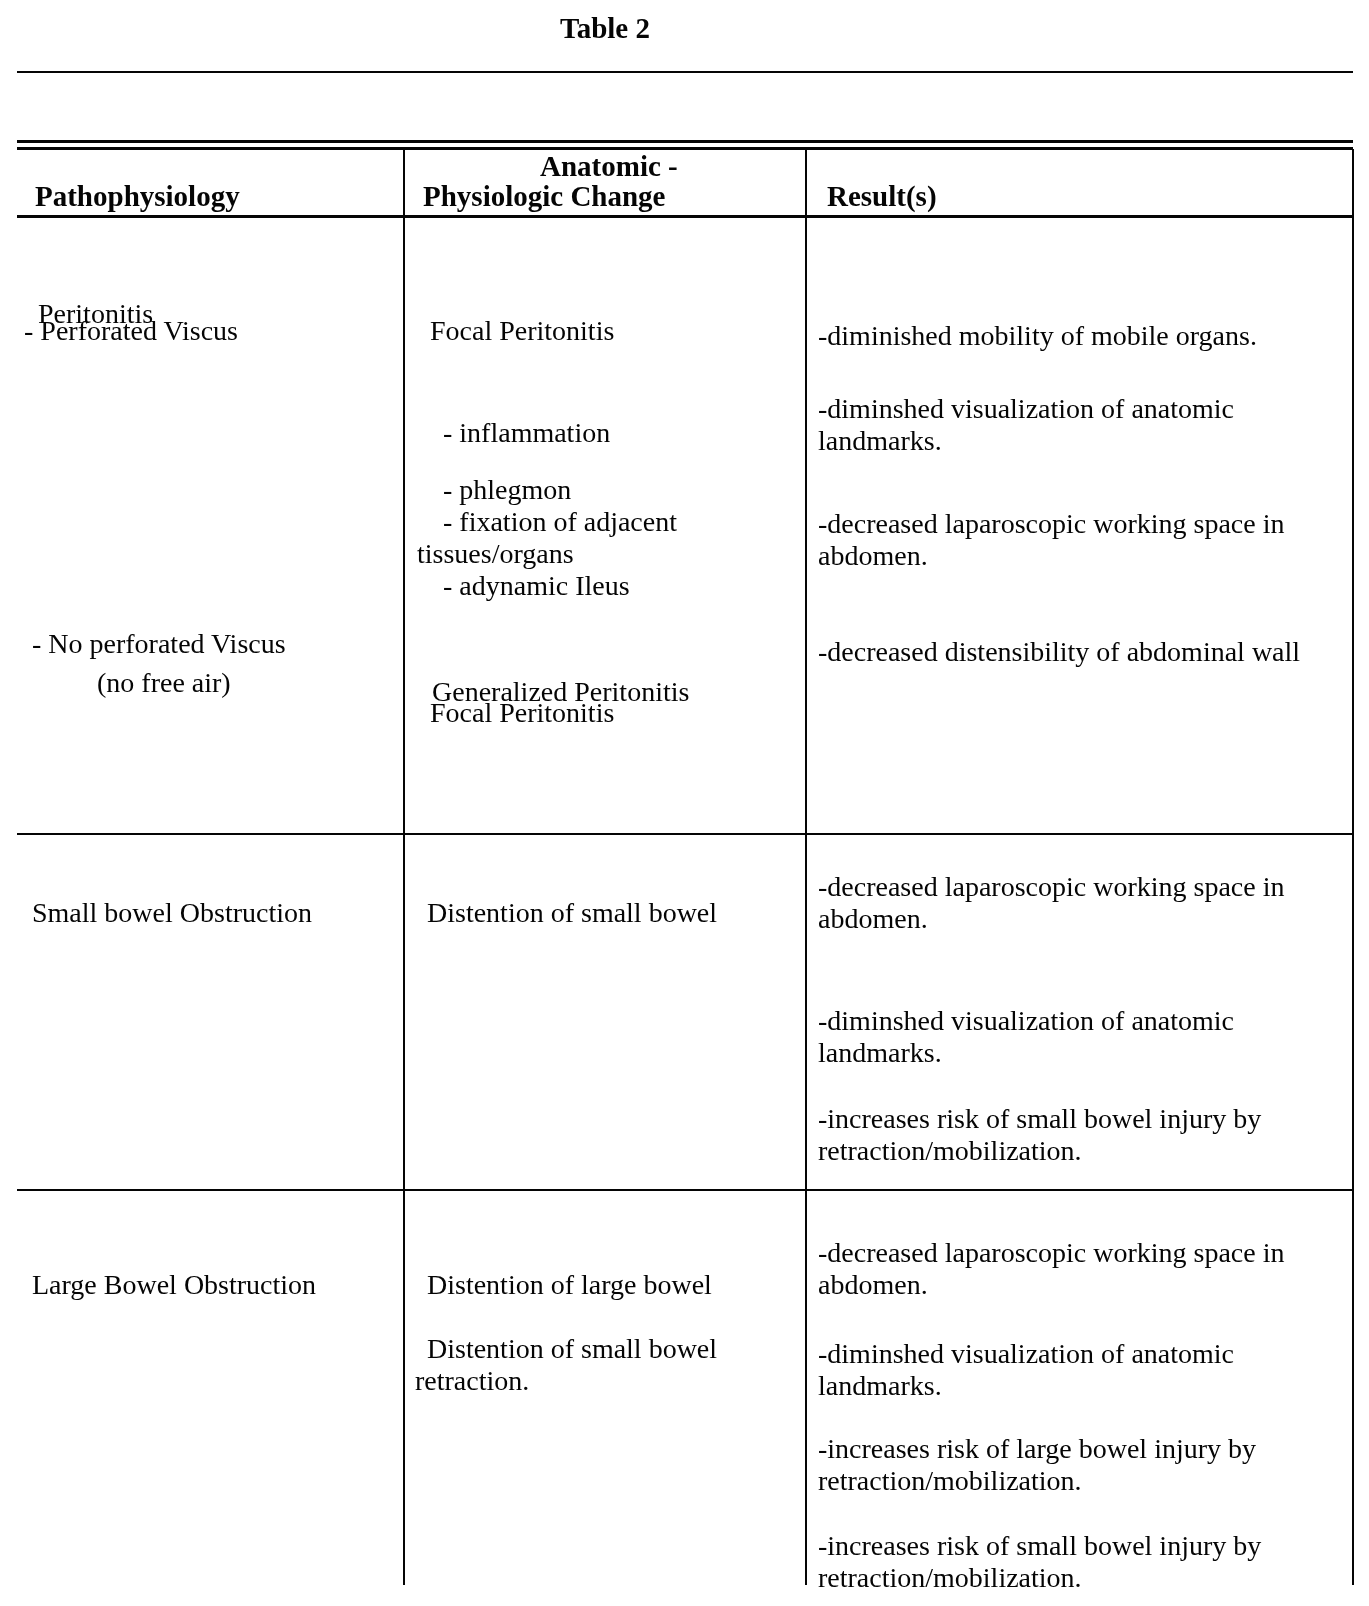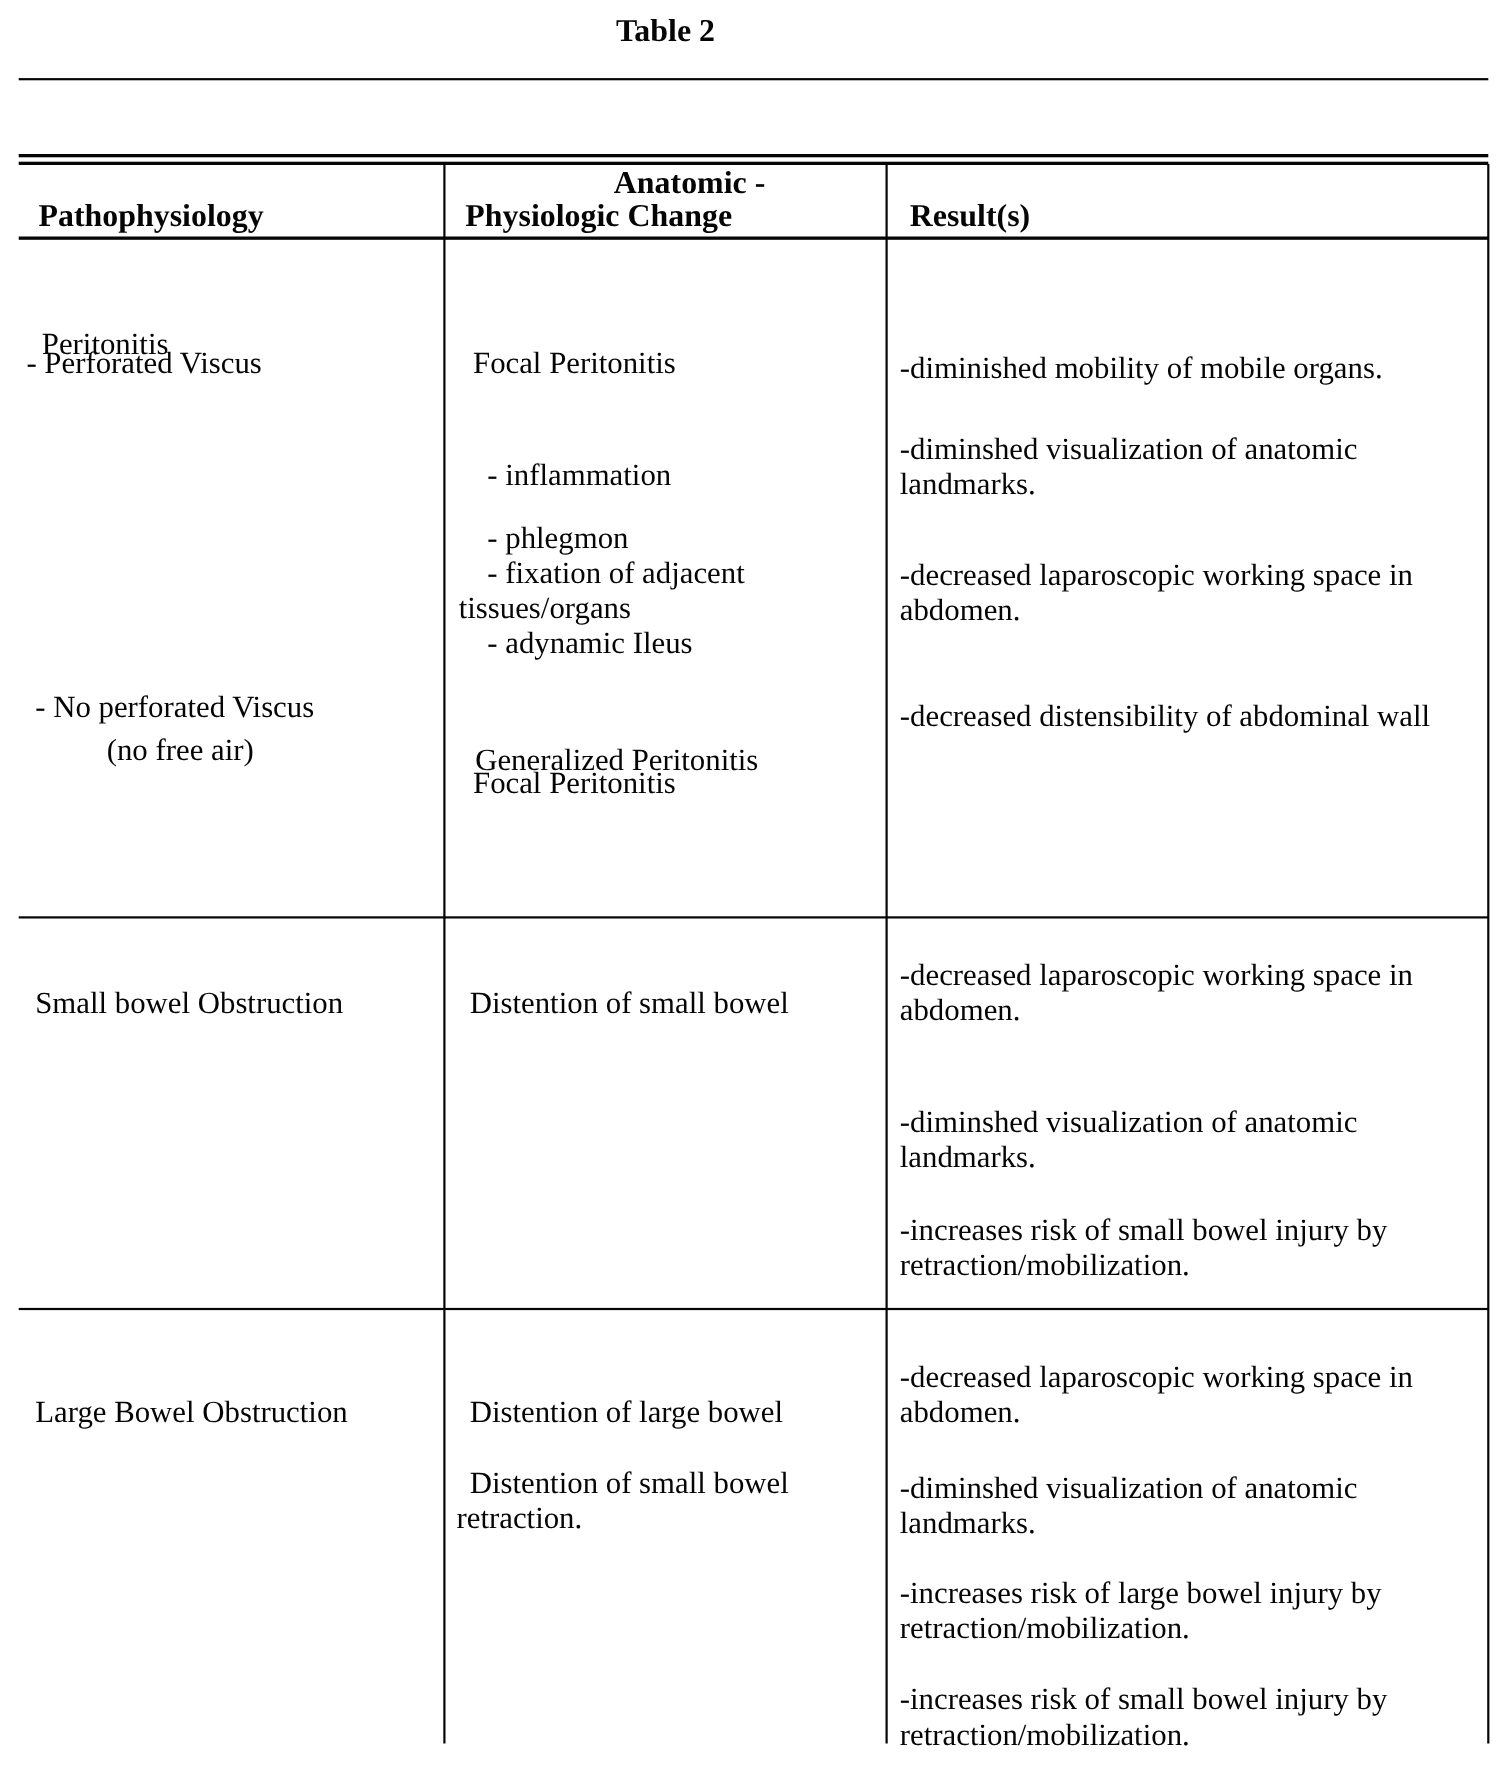--- a/index.html
+++ b/index.html
@@ -64,21 +64,21 @@
   <div class="hline" style="top:71px; height:2px;"></div>
 
 
   <div class="doublerule"></div>
 
   <div class="vline" style="left:403px;"></div>
   <div class="vline" style="left:805px;"></div>
   <div class="vline" style="left:1352px;"></div>
 
   <div class="txt bold" style="left:35px; top:180px;">Pathophysiology</div>
-  <div class="txt bold" style="left:540px; top:150px;margin-left:18px;">Anatomic -</div>
+  <div class="txt bold" style="left:540px; top:150px;">Anatomic -</div>
   <div class="txt bold" style="left:423px; top:180px;">Physiologic Change</div>
   <div class="txt bold" style="left:827px; top:180px;">Result(s)</div>
 
   <div class="hline" style="top:215px; height:3px;"></div>
 
   <div class="txt" style="left:38px; top:262px;margin-top:36px;">Peritonitis</div>
   <div class="txt" style="left:24px; top:315px;">- Perforated Viscus</div>
   <div class="txt" style="left:32px; top:628px;">- No perforated Viscus</div>
   <div class="txt" style="left:97px; top:667px;">(no free air)</div>
 

